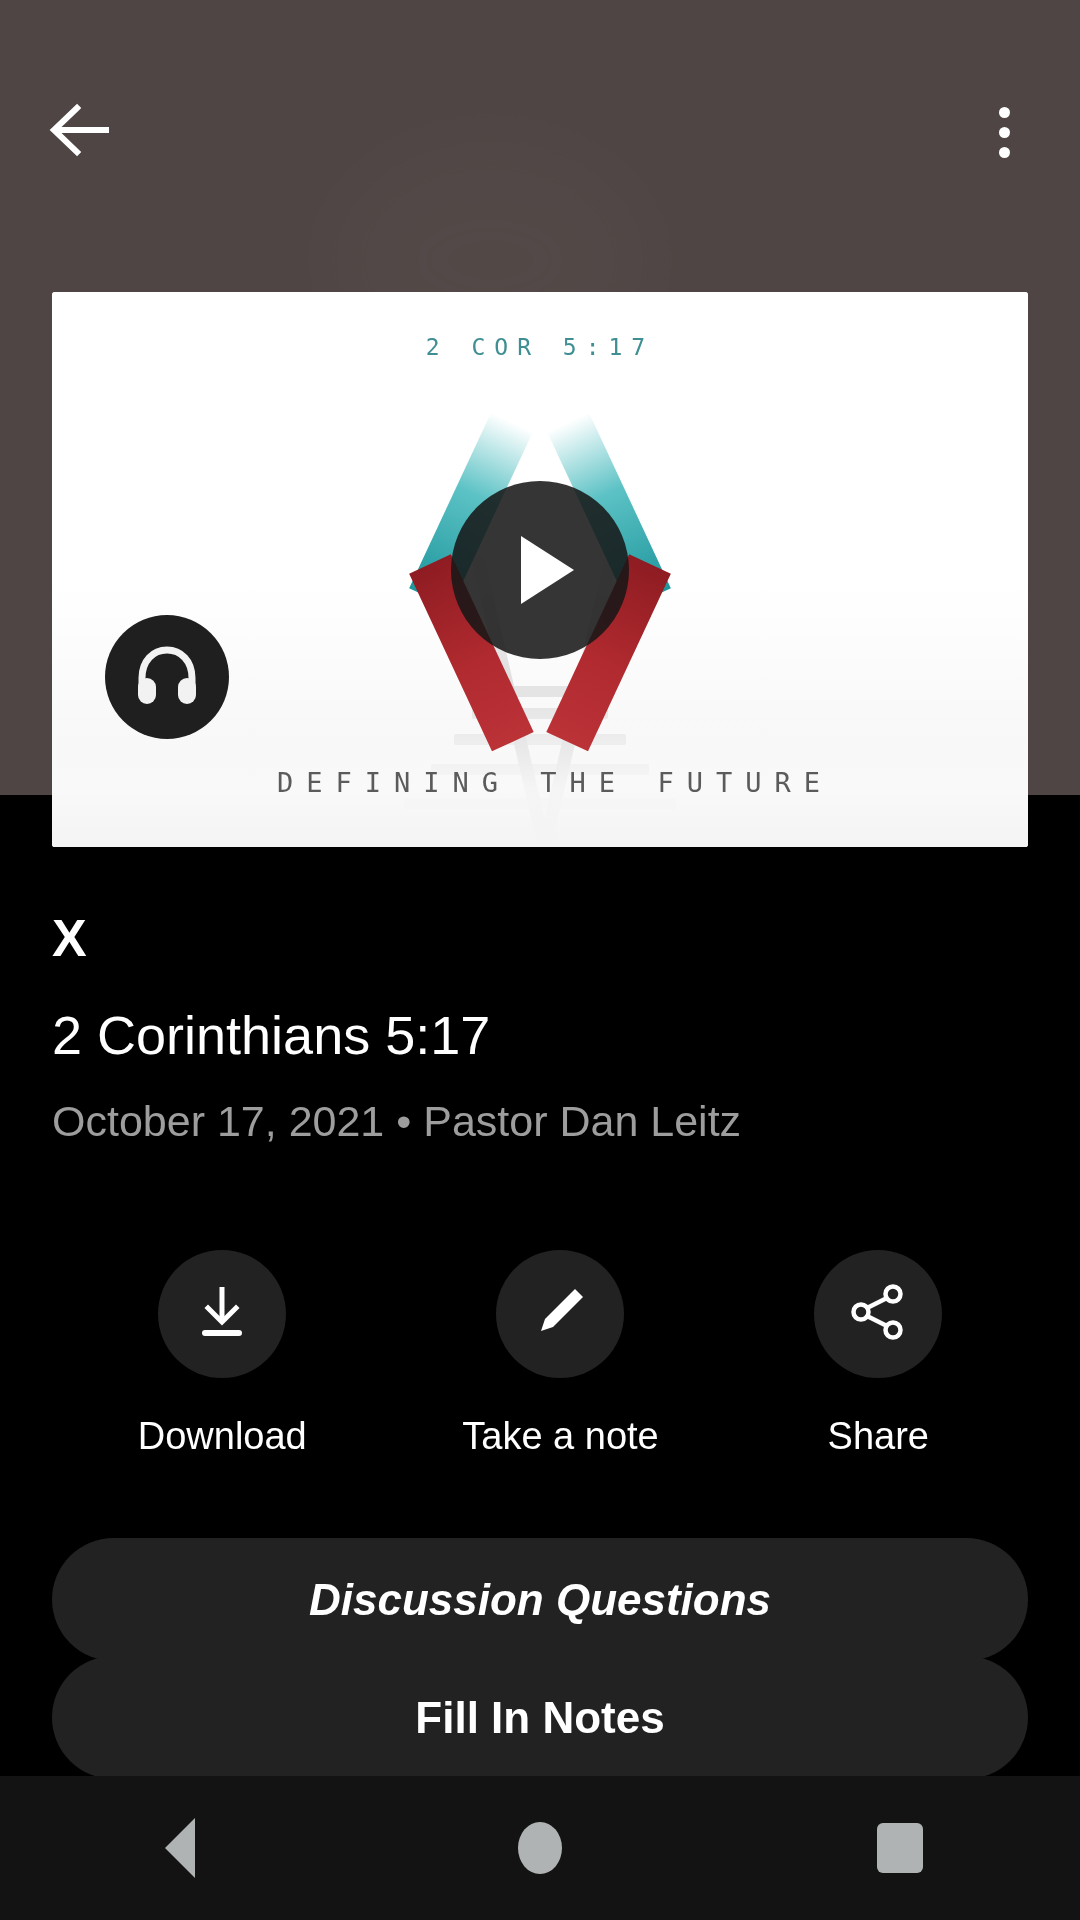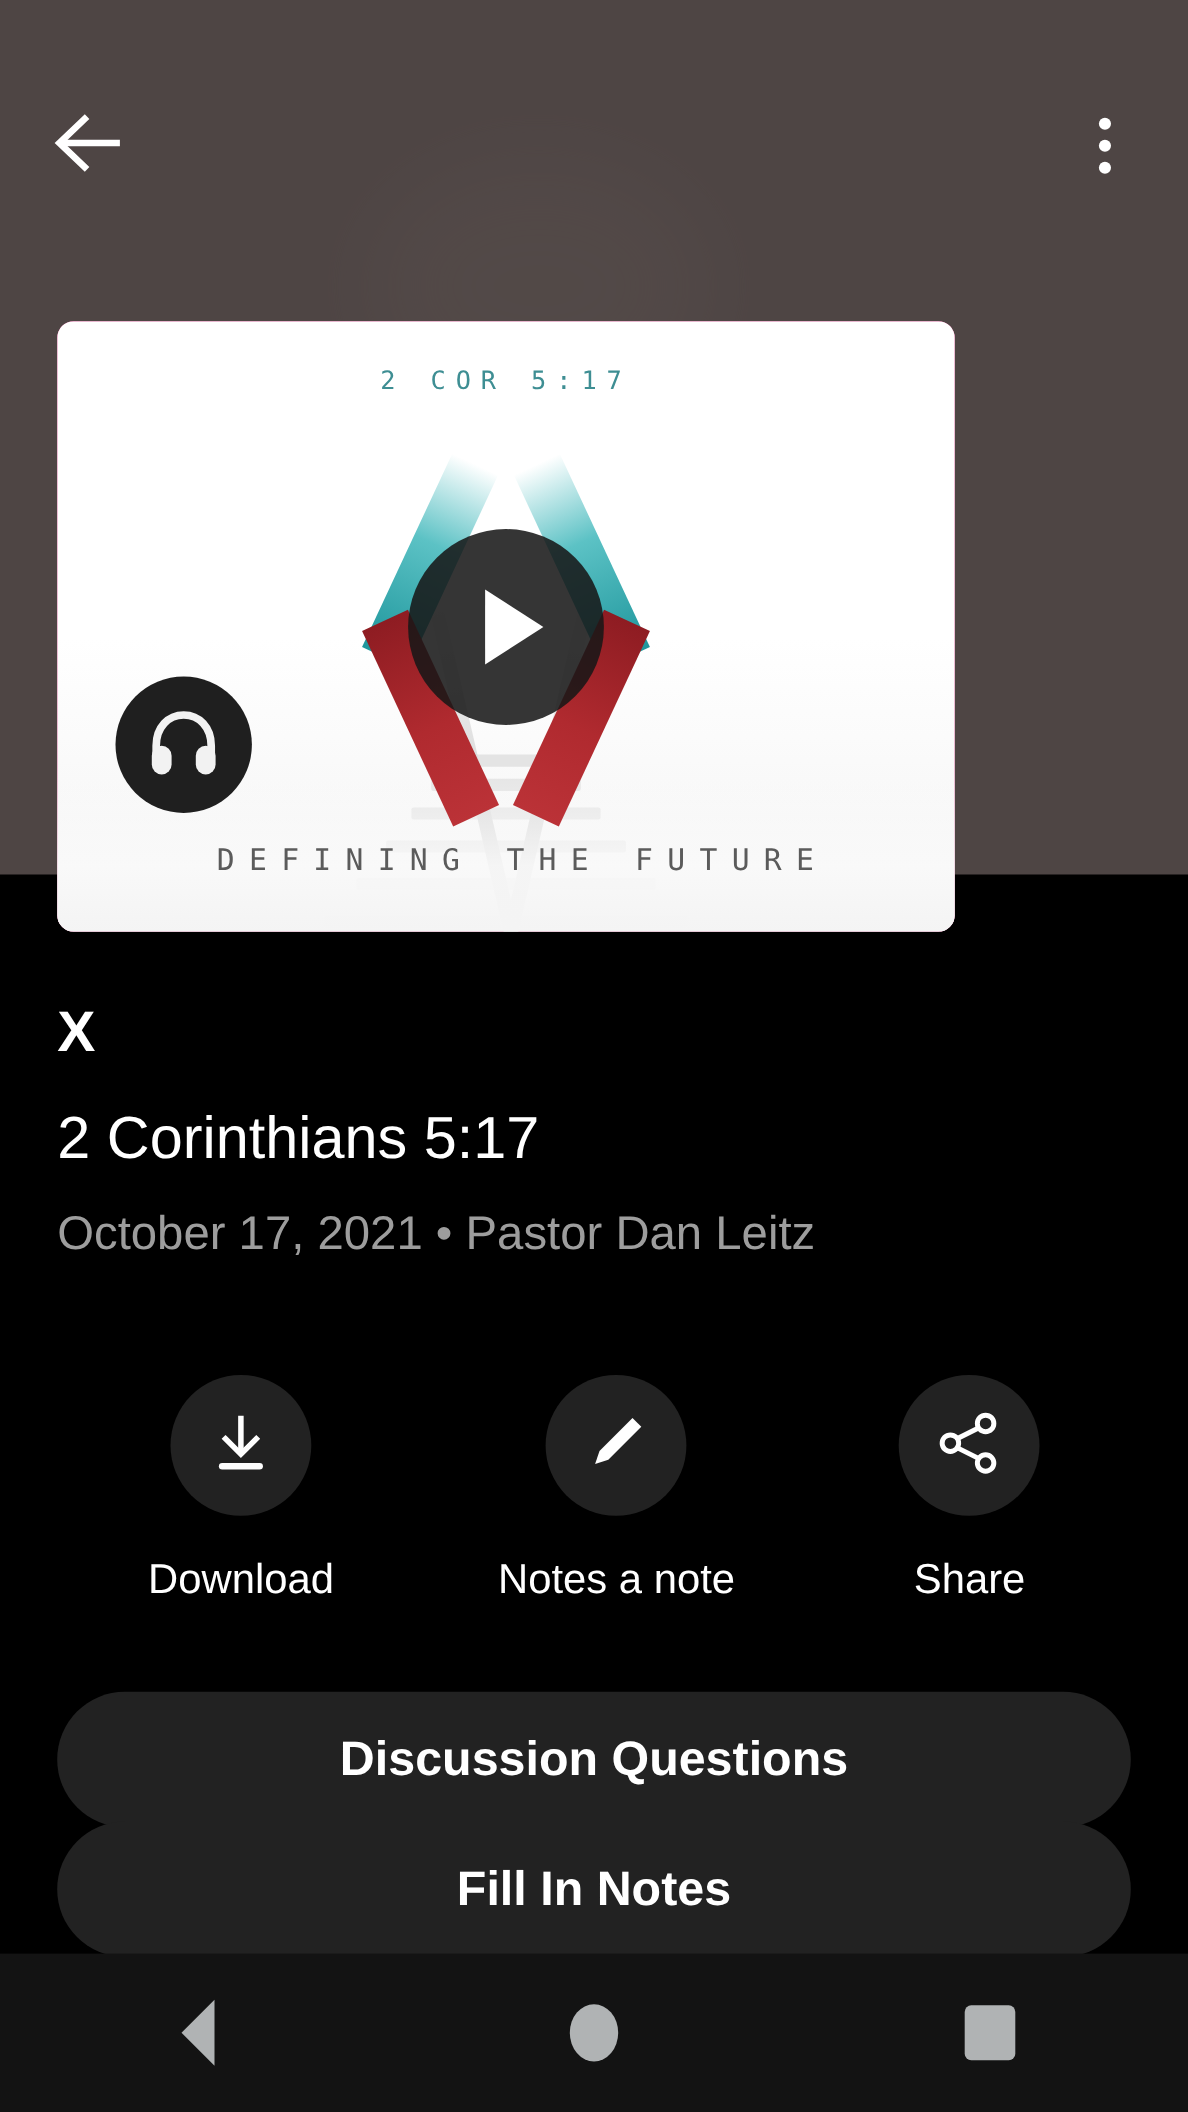--- a/index.html
+++ b/index.html
@@ -64,23 +64,23 @@
     gap:9px; cursor:pointer;
   }
   .overflow-btn i {
     display:block; width:11px; height:11px;
     border-radius:50%; background:#fff;
   }
 
   
   .thumb-card {
     position:absolute; left:52px; top:292px;
-    width:816px; height:555px;
-    background:#ec4899;
-    border-radius:15px;
+    width:976px; height:555px;
+    background:#e5e5e5;
+    border-radius:3px;
     overflow:hidden;
     z-index:20;
     cursor:pointer;
   }
   .thumb-art {
     position:absolute; inset:0;
     background:
       linear-gradient(180deg,#ffffff 0%,#ffffff 52%,#fafafa 72%,#f1f1f1 100%);
   }
   
@@ -202,21 +202,21 @@
   
   .pill {
     position:absolute; left:52px;
     width:976px; height:123px;
     background:#222222;
     border-radius:62px;
     display:flex; align-items:center; justify-content:center;
     color:#fff; font-size:44px; font-weight:bold;
     z-index:25; cursor:pointer;
   }
-  .pill-1 { top:1538px; }
+  .pill-1 { top:1538px;font-style:italic; }
   .pill-2 { top:1656px; }
 
   
   .navbar {
     position:absolute; left:0; bottom:0;
     width:1080px; height:144px;
     background:#131313;
     display:flex; align-items:center; justify-content:space-around;
     z-index:60;
   }
@@ -318,21 +318,21 @@
     </div>
 
     <div class="action">
       <div class="action-circle">
         <span>
           <svg width="58" height="58" viewBox="0 0 58 58">
             <path d="M44 6 L52 14 L22 44 L10 48 L14 36 Z" fill="#ffffff"></path>
           </svg>
         </span>
       </div>
-      <div class="action-label">Notes a note</div>
+      <div class="action-label">Take a note</div>
     </div>
 
     <div class="action">
       <div class="action-circle">
         <span>
           <svg width="58" height="58" viewBox="0 0 58 58">
             <circle cx="44" cy="11" r="7.5" stroke="#fff" stroke-width="4.5" fill="none"></circle>
             <circle cx="12" cy="29" r="7.5" stroke="#fff" stroke-width="4.5" fill="none"></circle>
             <circle cx="44" cy="47" r="7.5" stroke="#fff" stroke-width="4.5" fill="none"></circle>
             <line x1="18" y1="25" x2="38" y2="15" stroke="#fff" stroke-width="4.5"></line>

